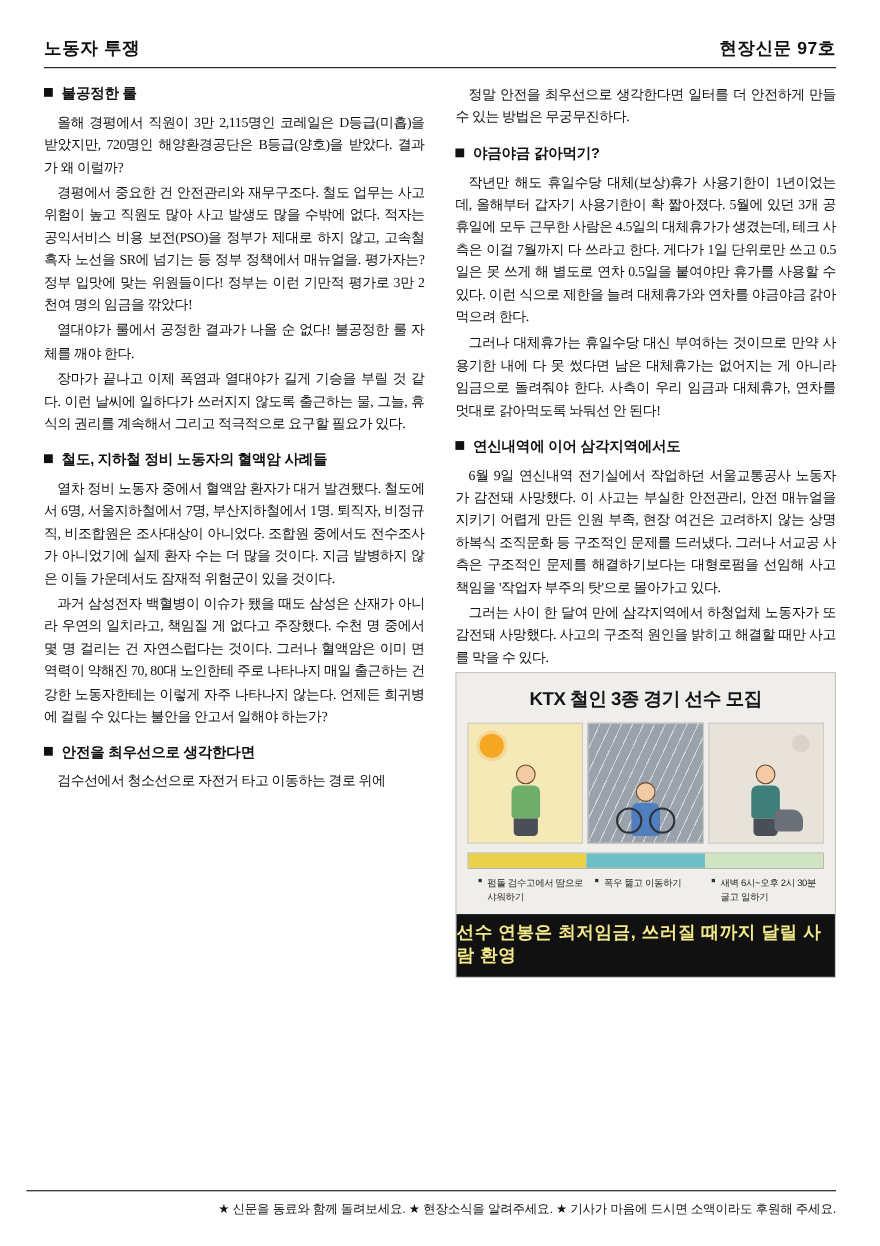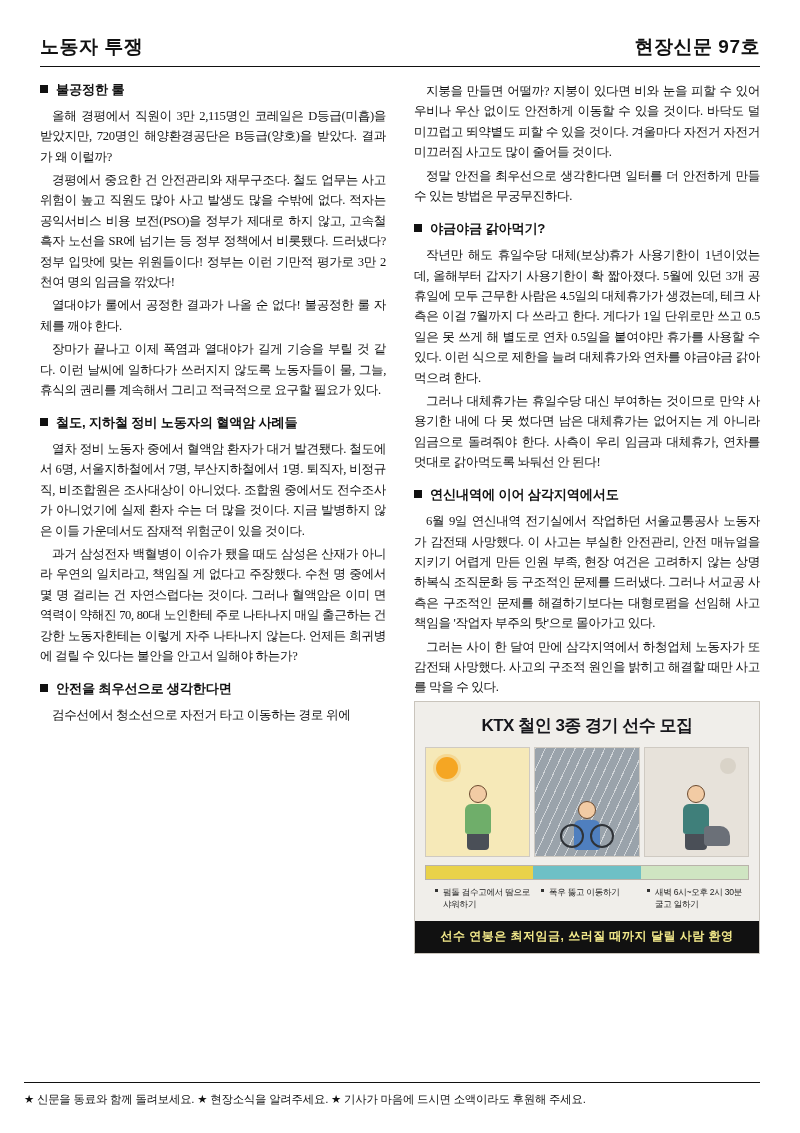--- a/index.html
+++ b/index.html
@@ -20,21 +20,21 @@
     box-sizing: border-box;
     padding: 34px 40px 0 40px;
   }
   
   .masthead {
     display: flex;
     justify-content: space-between;
     align-items: baseline;
     font-family: "Liberation Sans", "DejaVu Sans", sans-serif;
     font-weight: bold;
-    font-size: 19px;
+    font-size: 16px;
     letter-spacing: 0.5px;
     padding-bottom: 6px;
   }
   .masthead-rule {
     border-bottom: 1.6px solid #111;
     margin-bottom: 14px;
   }
   
   .columns {
     display: flex;
@@ -204,36 +204,35 @@
   .cap::before {
     content: "";
     position: absolute;
     left: 0; top: 3px;
     width: 3px; height: 3px;
     background: #333;
   }
   .poster-footer {
     background: #111;
     color: #f3e98a;
-    text-align: center;
     font-family: "Liberation Sans", "DejaVu Sans", sans-serif;
     font-weight: bold;
-    font-size: 12px;
+    font-size: 16px;
     padding: 7px 0 8px 0;
     letter-spacing: 0.5px;
   }
   
   .footer {
     position: absolute;
     left: 24px;
     right: 40px;
     bottom: 26px;
     border-top: 1.4px solid #111;
     padding-top: 9px;
-    text-align: left;
+    text-align: right;
     font-family: "Liberation Sans", "DejaVu Sans", sans-serif;
     font-size: 11.4px;
     letter-spacing: -0.2px;
   }
 </style>
 </head>
 <body>
 
 <div class="page">
 
@@ -242,37 +241,36 @@
     <div>현장신문 97호</div>
   </div>
   <div class="masthead-rule"></div>
 
   <div class="columns">
 
     <div class="col">
 
       <h2 class="sec">불공정한 룰</h2>
       <p class="body">올해 경평에서 직원이 3만 2,115명인 코레일은 D등급(미흡)을 받았지만, 720명인 해양환경공단은 B등급(양호)을 받았다. 결과가 왜 이럴까?</p>
-      <p class="body">경평에서 중요한 건 안전관리와 재무구조다. 철도 업무는 사고 위험이 높고 직원도 많아 사고 발생도 많을 수밖에 없다. 적자는 공익서비스 비용 보전(PSO)을 정부가 제대로 하지 않고, 고속철 흑자 노선을 SR에 넘기는 등 정부 정책에서 비롯됐다. 드러냈다? 정부 입맛에 맞는 위원들이다! 정부는 이런 기만적 평가로 3만 2천여 명의 임금을 깎았다!</p>
+      <p class="body">경평에서 중요한 건 안전관리와 재무구조다. 철도 업무는 사고 위험이 높고 직원도 많아 사고 발생도 많을 수밖에 없다. 적자는 공익서비스 비용 보전(PSO)을 정부가 제대로 하지 않고, 고속철 흑자 노선을 SR에 넘기는 등 정부 정책에서 매뉴얼을. 평가자는? 정부 입맛에 맞는 위원들이다! 정부는 이런 기만적 평가로 3만 2천여 명의 임금을 깎았다!</p>
       <p class="body">열대야가 룰에서 공정한 결과가 나올 순 없다! 불공정한 룰 자체를 깨야 한다.</p>
 
-      <p class="body">장마가 끝나고 이제 폭염과 열대야가 길게 기승을 부릴 것 같다. 이런 날씨에 일하다가 쓰러지지 않도록 노동자들이 물, 그늘, 휴식의 권리를 계속해서 그리고 적극적으로 요구할 필요가 있다.</p>
+      <p class="body">장마가 끝나고 이제 폭염과 열대야가 길게 기승을 부릴 것 같다. 이런 날씨에 일하다가 쓰러지지 않도록 출근하는 물, 그늘, 휴식의 권리를 계속해서 그리고 적극적으로 요구할 필요가 있다.</p>
 
       <h2 class="sec">철도, 지하철 정비 노동자의 혈액암 사례들</h2>
       <p class="body">열차 정비 노동자 중에서 혈액암 환자가 대거 발견됐다. 철도에서 6명, 서울지하철에서 7명, 부산지하철에서 1명. 퇴직자, 비정규직, 비조합원은 조사대상이 아니었다. 조합원 중에서도 전수조사가 아니었기에 실제 환자 수는 더 많을 것이다. 지금 발병하지 않은 이들 가운데서도 잠재적 위험군이 있을 것이다.</p>
       <p class="body">과거 삼성전자 백혈병이 이슈가 됐을 때도 삼성은 산재가 아니라 우연의 일치라고, 책임질 게 없다고 주장했다. 수천 명 중에서 몇 명 걸리는 건 자연스럽다는 것이다. 그러나 혈액암은 이미 면역력이 약해진 70, 80대 노인한테 주로 나타나지 매일 출근하는 건강한 노동자한테는 이렇게 자주 나타나지 않는다. 언제든 희귀병에 걸릴 수 있다는 불안을 안고서 일해야 하는가?</p>
 
       <h2 class="sec">안전을 최우선으로 생각한다면</h2>
       <p class="body tight">검수선에서 청소선으로 자전거 타고 이동하는 경로 위에</p>
 
     </div>
 
     <div class="col">
 
-      <p class="body">지붕을 만들면 어떨까? 지붕이 있다면 비와 눈을 피할 수 있어 우비나 우산 없이도 안전하게 이동할 수 있을 것이다. 바닥도 덜 미끄럽고 뙤약볕도 피할 수 있을 것이다. 겨울마다 자전거 자전거 미끄러짐 사고도 많이 줄어들 것이다.</p>
       <p class="body">정말 안전을 최우선으로 생각한다면 일터를 더 안전하게 만들 수 있는 방법은 무궁무진하다.</p>
 
       <h2 class="sec">야금야금 갉아먹기?</h2>
       <p class="body">작년만 해도 휴일수당 대체(보상)휴가 사용기한이 1년이었는데, 올해부터 갑자기 사용기한이 확 짧아졌다. 5월에 있던 3개 공휴일에 모두 근무한 사람은 4.5일의 대체휴가가 생겼는데, 테크 사측은 이걸 7월까지 다 쓰라고 한다. 게다가 1일 단위로만 쓰고 0.5일은 못 쓰게 해 별도로 연차 0.5일을 붙여야만 휴가를 사용할 수 있다. 이런 식으로 제한을 늘려 대체휴가와 연차를 야금야금 갉아먹으려 한다.</p>
       <p class="body">그러나 대체휴가는 휴일수당 대신 부여하는 것이므로 만약 사용기한 내에 다 못 썼다면 남은 대체휴가는 없어지는 게 아니라 임금으로 돌려줘야 한다. 사측이 우리 임금과 대체휴가, 연차를 멋대로 갉아먹도록 놔둬선 안 된다!</p>
 
       <h2 class="sec">연신내역에 이어 삼각지역에서도</h2>
       <p class="body">6월 9일 연신내역 전기실에서 작업하던 서울교통공사 노동자가 감전돼 사망했다. 이 사고는 부실한 안전관리, 안전 매뉴얼을 지키기 어렵게 만든 인원 부족, 현장 여건은 고려하지 않는 상명하복식 조직문화 등 구조적인 문제를 드러냈다. 그러나 서교공 사측은 구조적인 문제를 해결하기보다는 대형로펌을 선임해 사고 책임을 '작업자 부주의 탓'으로 몰아가고 있다.</p>
       <p class="body">그러는 사이 한 달여 만에 삼각지역에서 하청업체 노동자가 또 감전돼 사망했다. 사고의 구조적 원인을 밝히고 해결할 때만 사고를 막을 수 있다.</p>
 

